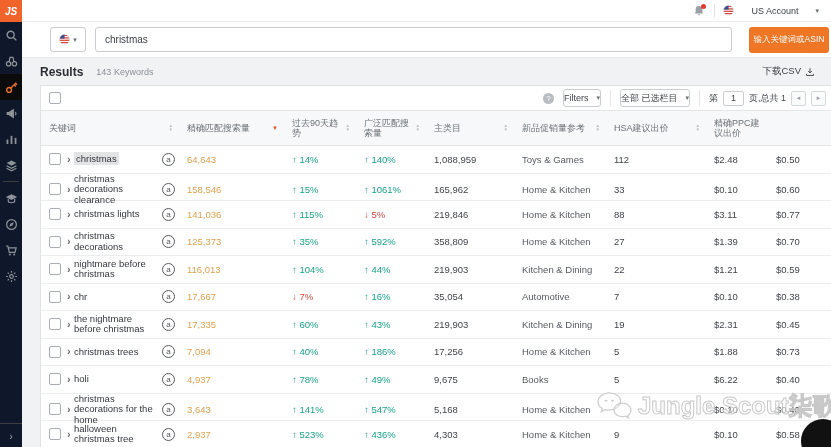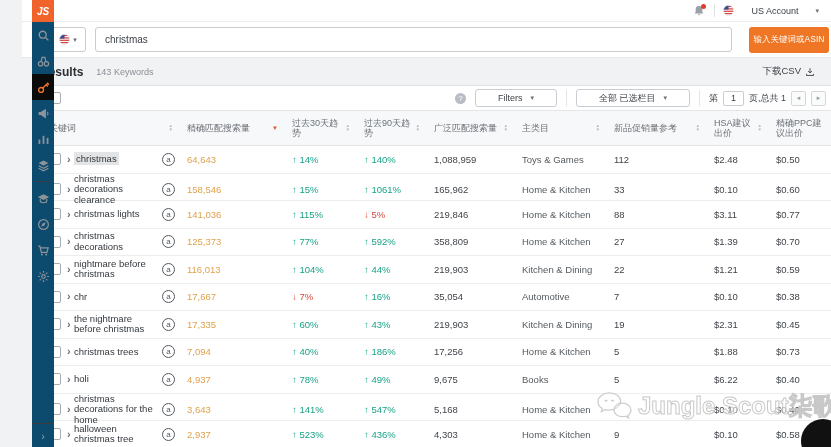--- a/index.html
+++ b/index.html
@@ -1,20 +1,20 @@
 <!DOCTYPE html>
 <html><head>
 <meta charset="utf-8">
 <style>
   * { margin:0; padding:0; box-sizing:border-box; }
   html,body { width:831px; height:447px; overflow:hidden; }
   body { font-family:"Liberation Sans","DejaVu Sans",sans-serif; background:#f1f2f4; position:relative; }
 
   
-  .sidebar { position:absolute; left:0; top:0; width:22px; height:447px; background:#0c4a6e; z-index:30; display:flex; flex-direction:column;margin-left:32px; }
+  .sidebar { position:absolute; left:0; top:0; width:22px; height:447px; background:#0f172a; z-index:30; display:flex; flex-direction:column; }
   .logo { width:22px; height:22px; background:#f0632a; color:#fff; font-size:10px; font-weight:bold; font-style:italic; display:flex; align-items:center; justify-content:center; cursor:pointer; }
   .sb-nav { display:flex; flex-direction:column; align-items:center; }
   .sb-item { width:22px; height:26px; display:flex; align-items:center; justify-content:center; color:#8d9399; cursor:pointer; }
   .sb-item svg { width:13px; height:13px; }
   .sb-item.active { background:#0b0b0c; color:#f0742c; }
   .sb-divider { width:16px; height:1px; background:#3c3d40; margin:3px auto; }
   .sb-expand { margin-top:auto; width:22px; height:24px; border-top:1px solid #3c3d40; color:#9aa0a5; font-size:11px; display:flex; align-items:center; justify-content:center; cursor:pointer; }
 
   
   .main { position:absolute; left:22px; top:0; width:809px; height:447px; }
@@ -35,21 +35,21 @@
   .r-title { font-size:12px; font-weight:bold; color:#2b2f33; }
   .r-count { font-size:9px; color:#8a9096; margin-left:13px; }
   .dl-link { margin-left:auto; display:flex; align-items:center; gap:4px; font-size:9.5px; color:#40454a; cursor:pointer; }
 
   
   .card { margin-left:18px; width:793px; background:#fff; border:1px solid #dfe2e5; }
   .toolbar { height:24px; display:flex; align-items:center; padding:0 6px 0 8px; }
   .checkbox { width:12px; height:12px; border:1px solid #a6adb3; border-radius:2px; background:#fff; cursor:pointer; flex:none; }
   .tool-right { margin-left:auto; display:flex; align-items:center; gap:9px; }
   .q-icon { width:11px; height:11px; border-radius:50%; background:#b7bdc3; color:#fff; font-size:8px; display:flex; align-items:center; justify-content:center; cursor:pointer; }
-  .sel-box { height:18px; border:1px solid #c9cdd1; border-radius:3px; background:#fff; display:flex; align-items:center; gap:8px; padding:0 22px; font-size:9px; color:#40454a; cursor:pointer; font-family:inherit; }
+  .sel-box { height:18px; border:1px solid #c9cdd1; border-radius:3px; background:#fff; display:flex; align-items:center; gap:8px; padding:0 0; font-size:9px; color:#40454a; cursor:pointer; font-family:inherit; }
   .v-sep { width:1px; height:16px; background:#e3e5e7; }
   .pg { display:flex; align-items:center; gap:5px; font-size:9px; color:#40454a; }
   .pg-input { width:21px; height:15px; border:1px solid #c9cdd1; border-radius:2px; text-align:center; font-size:9px; color:#3c4146; outline:none; font-family:inherit; }
   .pg-btn { width:15px; height:15px; border:1px solid #d4d7da; border-radius:2px; background:#fafbfb; color:#9aa0a5; font-size:6px; display:flex; align-items:center; justify-content:center; cursor:pointer; }
 
   .grid { display:grid; grid-template-columns:33px 105px 105px 72px 70px 88px 92px 100px 62px 64px; }
   .thead { background:#f7f8f9; border-top:1px solid #e3e5e7; border-bottom:1px solid #e3e5e7; height:36px; }
   .th { display:flex; align-items:center; padding:0 6px 0 8px; font-size:9px; color:#6b7177; cursor:pointer; }
   .th .lbl { line-height:10.5px; }
   .th.kwcol { grid-column:1 / 3; }
@@ -248,28 +248,20 @@
             <span>▲</span>
             <span>▼</span>
           </span>
         </div>
         <div class="th">
           <span class="lbl">精确匹配搜索量</span>
           <span class="spacer"></span>
           <span class="sort-desc">▼</span>
         </div>
         <div class="th">
-          <span class="lbl">过去30天趋势</span>
-          <span class="spacer"></span>
-          <span class="sort-both">
-            <span>▲</span>
-            <span>▼</span>
-          </span>
-        </div>
-        <div class="th">
           <span class="lbl">过去90天趋势</span>
           <span class="spacer"></span>
           <span class="sort-both">
             <span>▲</span>
             <span>▼</span>
           </span>
         </div>
         <div class="th">
           <span class="lbl">广泛匹配搜索量</span>
           <span class="spacer"></span>
@@ -365,21 +357,21 @@
         <div class="grid row">
           <div class="c-sel">
             <span class="checkbox"></span>
             <span class="chev">›</span>
           </div>
           <div class="c-kw">
             <span class="kw-text">christmas decorations</span>
             <span class="a-badge">a</span>
           </div>
           <div class="cell c-exact">125,373</div>
-          <div class="cell"><span class="up">↑ 77%</span></div>
+          <div class="cell"><span class="up">↑ 35%</span></div>
           <div class="cell"><span class="up">↑ 592%</span></div>
           <div class="cell">358,809</div>
           <div class="cell c-cat">Home &amp; Kitchen</div>
           <div class="cell">27</div>
           <div class="cell">$1.39</div>
           <div class="cell">$0.70</div>
         </div>
         <div class="grid row">
           <div class="c-sel">
             <span class="checkbox"></span>

